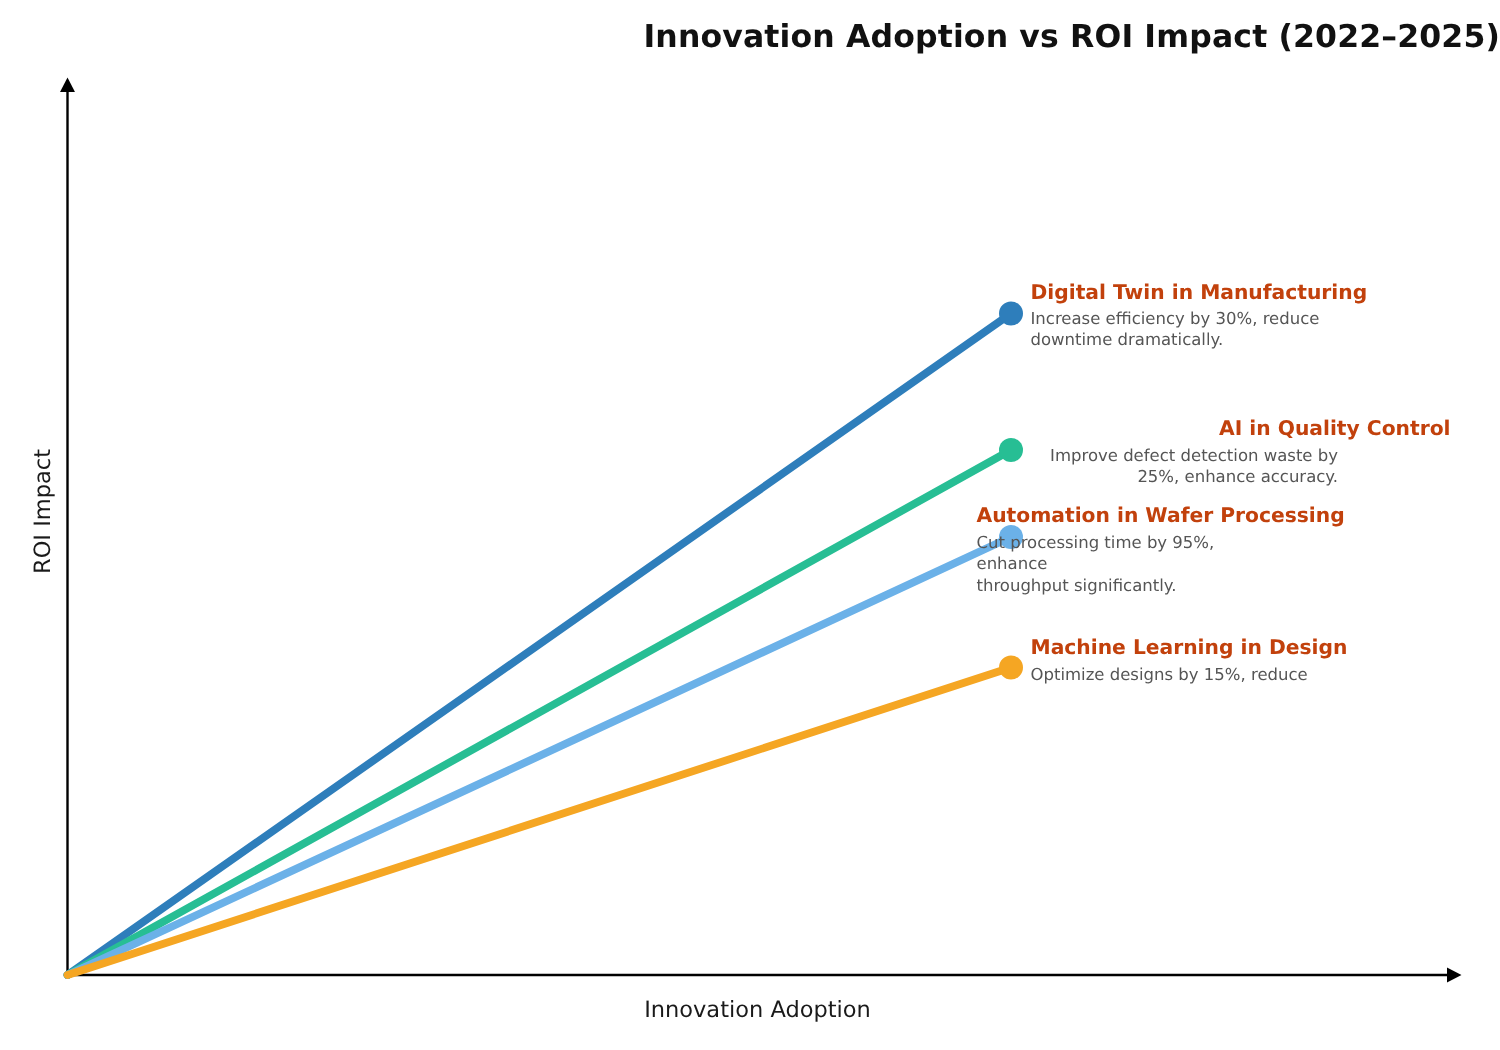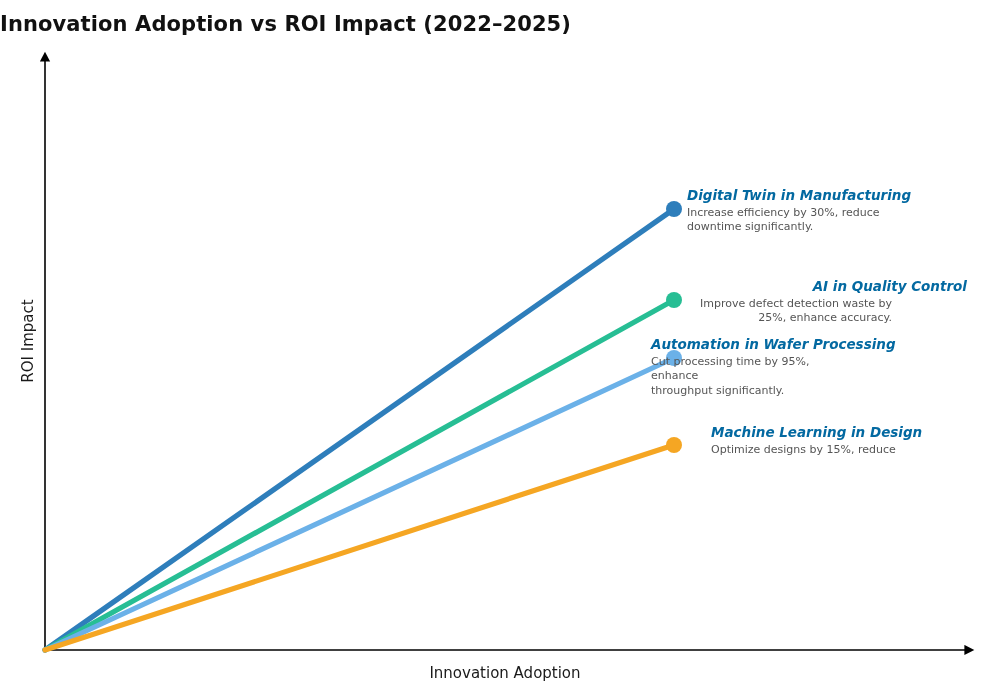--- a/index.html
+++ b/index.html
@@ -21,21 +21,21 @@
     top: 0;
     width: 1000px;
     height: 700px;
   }
 
   #chart-title {
     position: absolute;
     left: 0;
     top: 12px;
     width: 1000px;
-    text-align: left;
+    text-align: right;
     font-size: 21px;
     font-weight: bold;
     color: #111111;
     letter-spacing: 0.1px;
     white-space: nowrap;
   }
 
   #plot-svg {
     position: absolute;
     left: 0;
@@ -66,24 +66,23 @@
     transform-origin: center center;
   }
 
   .series-annotation {
     position: absolute;
     width: 280px;
   }
   .series-heading {
     font-size: 13.5px;
     font-weight: bold;
-    color: #0369a1;
+    color: #c2410c;
     line-height: 1.18;
     white-space: nowrap;
-    font-style: italic;
   }
   .series-desc {
     font-size: 11px;
     color: #555555;
     line-height: 1.32;
     margin-top: 2px;
     width: 205px;
   }
 </style>
 </head>
@@ -119,40 +118,40 @@
   </svg>
 
   <div id="xaxis-label">Innovation Adoption</div>
 
   <div id="yaxis-label">ROI Impact</div>
 
   <div class="series-annotation" style="left:687px; top:188px;">
     <div class="series-heading">Digital Twin in Manufacturing</div>
     <div class="series-desc">
       <div>Increase efficiency by 30%, reduce</div>
-      <div>downtime significantly.</div>
+      <div>downtime dramatically.</div>
     </div>
   </div>
 
   <div class="series-annotation" style="left:687px; top:279px;text-align:right;">
     <div class="series-heading">AI in Quality Control</div>
     <div class="series-desc">
       <div>Improve defect detection waste by</div>
       <div>25%, enhance accuracy.</div>
     </div>
   </div>
 
   <div class="series-annotation" style="left:651px; top:337px;">
     <div class="series-heading">Automation in Wafer Processing</div>
     <div class="series-desc">
       <div>Cut processing time by 95%, enhance</div>
       <div>throughput significantly.</div>
     </div>
   </div>
 
-  <div class="series-annotation" style="left:687px; top:425px;margin-left:24px;">
+  <div class="series-annotation" style="left:687px; top:425px;">
     <div class="series-heading">Machine Learning in Design</div>
     <div class="series-desc">
       <div>Optimize designs by 15%, reduce</div>
     </div>
   </div>
 
 </div>
 
 </body></html>

